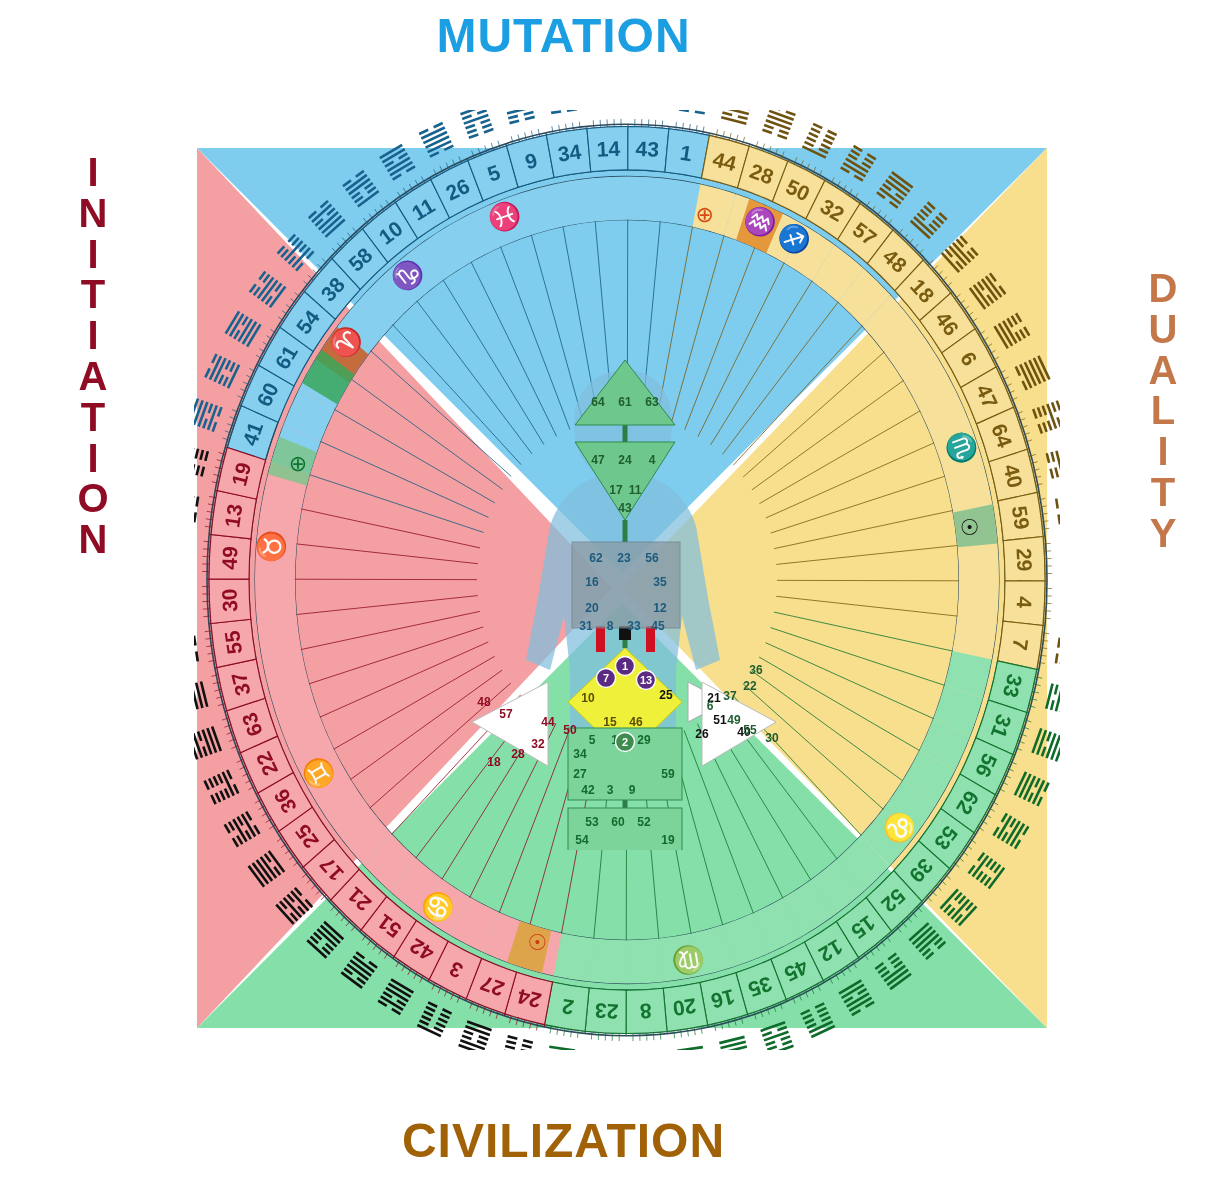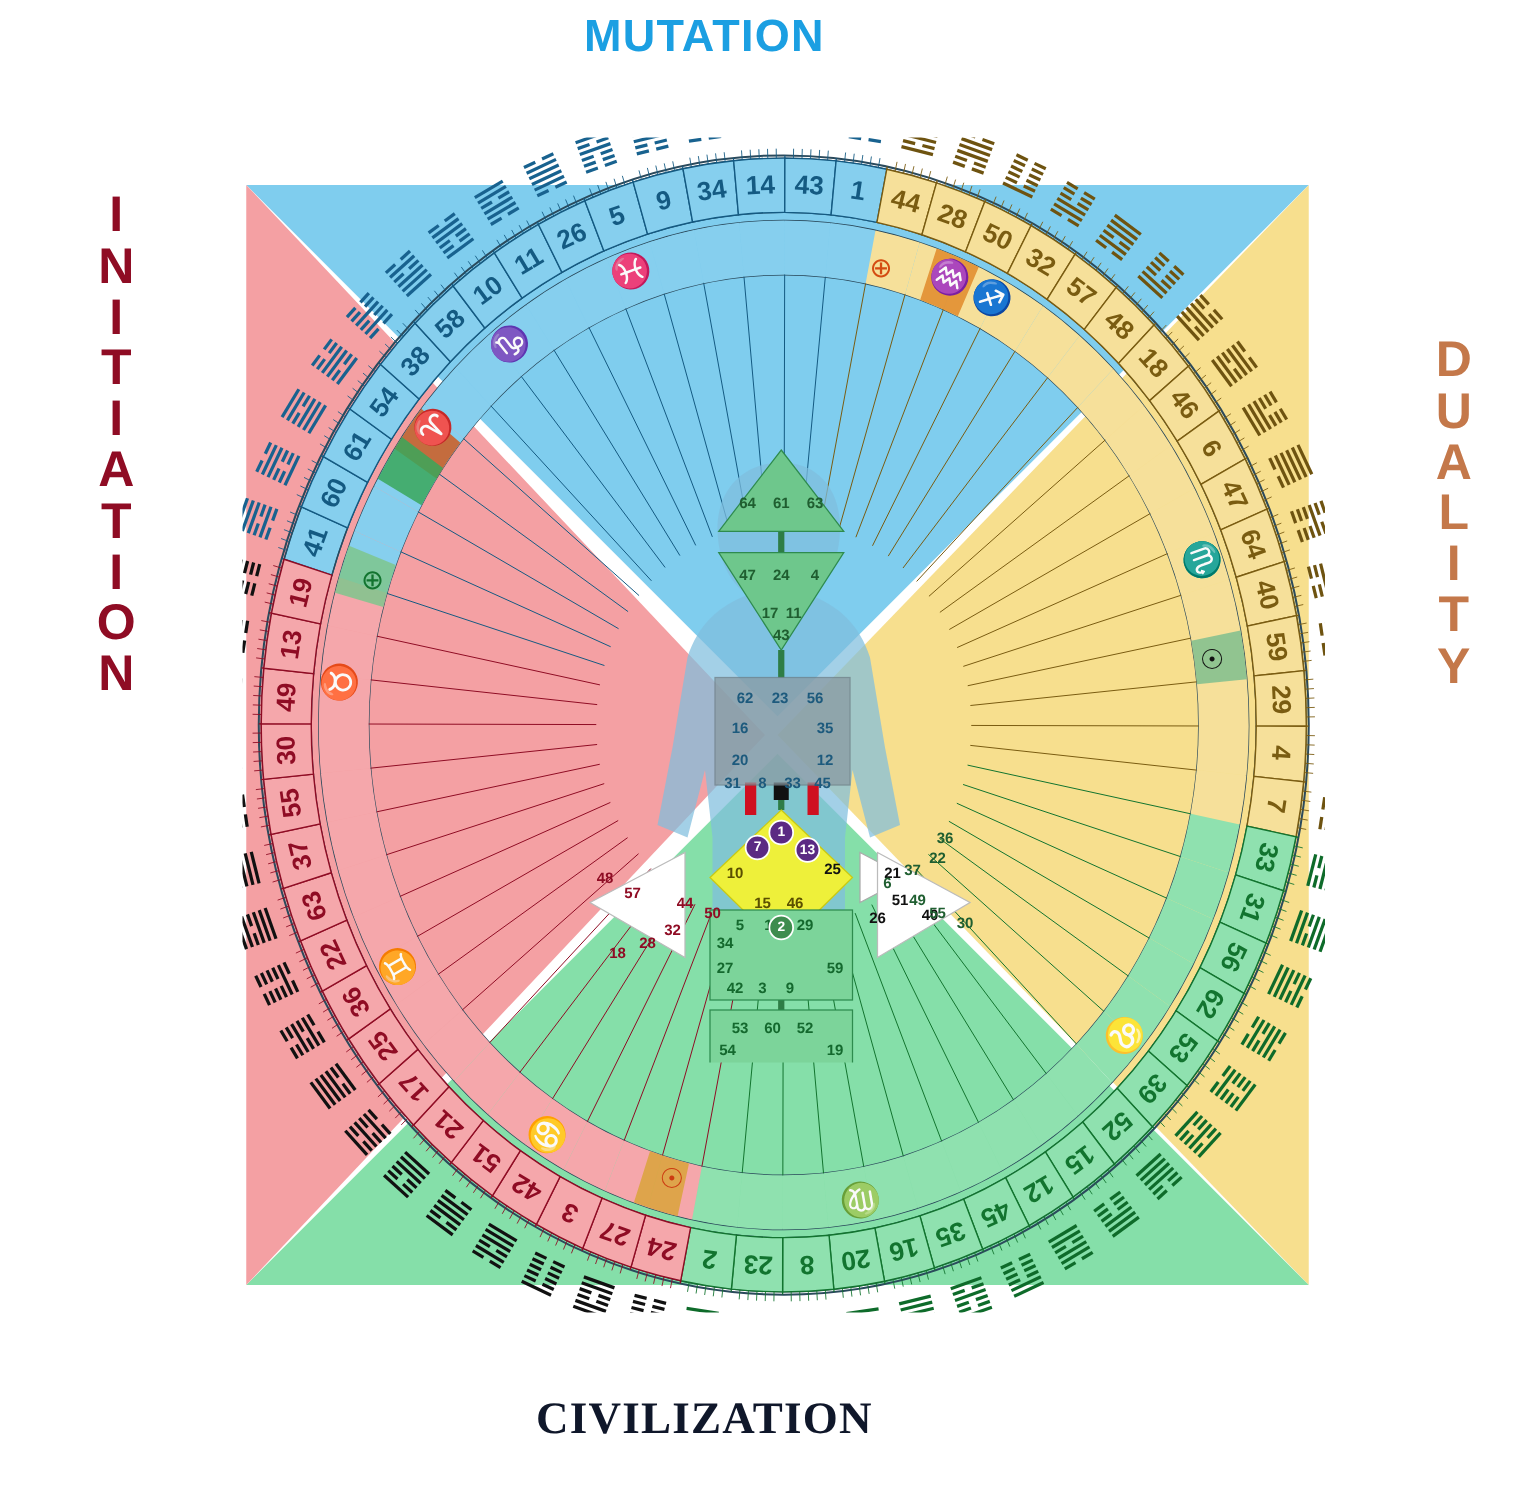--- a/index.html
+++ b/index.html
@@ -8,24 +8,24 @@
     width: 1227px; height: 1202px;
     background: #ffffff;
     font-family: "Liberation Sans", sans-serif;
     overflow: hidden;
   }
   #root { position: relative; width: 1227px; height: 1202px; background:#fff; }
 
   
   .word-top, .word-bottom {
     position: absolute; left: 0; width: 1127px; text-align: center;
-    font-weight: bold; font-size: 36px; letter-spacing: 1px;
+    font-weight: bold; font-size: 48px; letter-spacing: 1px;
   }
   .word-top { top: 8px; color: #1b9fe2; }
-  .word-bottom { top: 1113px; color: #0f172a; font-family: Liberation Serif, serif; }
+  .word-bottom { top: 1113px; color: #a16207; }
   .word-side {
     position: absolute; width: 110px; text-align: center;
     font-weight: bold; font-size: 40px; line-height: 1.02;
   }
   .word-side span { display:block; }
   .word-left { left: 38px; top: 152px; color: #8f0c24; }
   .word-right { left: 1108px; top: 268px; color: #c4784a; }
 
   
   .tri { position: absolute; }

